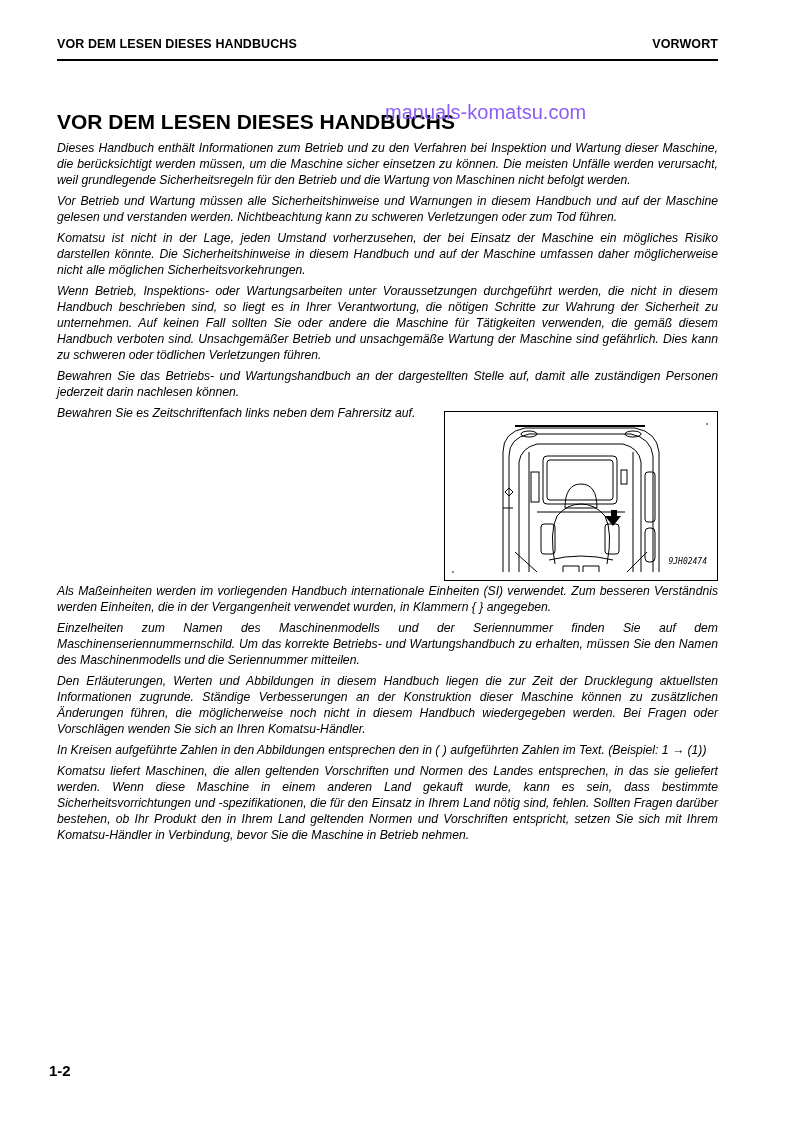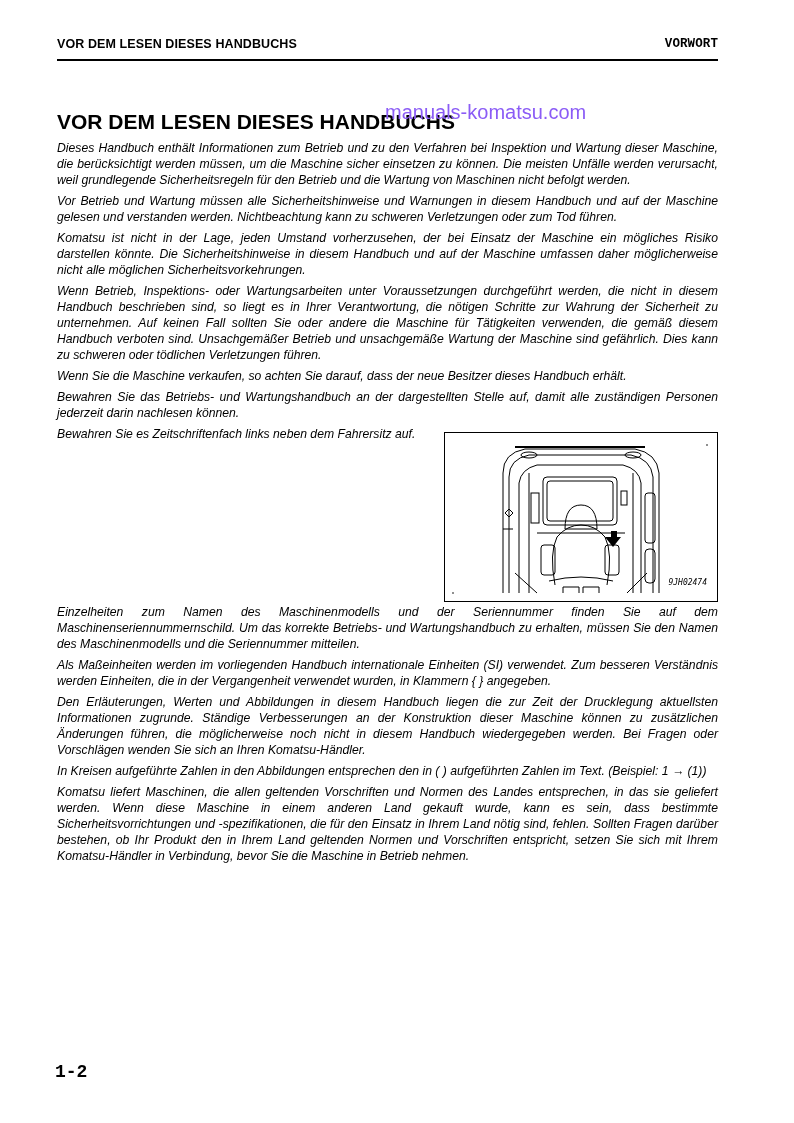--- a/index.html
+++ b/index.html
@@ -3,54 +3,53 @@
 <meta charset="utf-8">
 <style>
   html, body { margin: 0; padding: 0; background: #ffffff; }
   body { width: 794px; height: 1123px; position: relative; overflow: hidden;
          font-family: "Liberation Sans", sans-serif; color: #000; }
   .hdr { position: absolute; left: 57px; right: 76px; top: 37px; height: 22px;
          border-bottom: 2px solid #000; }
   .hdr-left, .hdr-right { position: absolute; top: 0; font-size: 12.5px; font-weight: bold;
          letter-spacing: 0.1px; }
   .hdr-left { left: 0; }
-  .hdr-right { right: 0; font-family: Liberation Mono, monospace; }
+  .hdr-right { right: 0; }
   .title { position: absolute; left: 57px; top: 110px; font-size: 21px; font-weight: bold;
            letter-spacing: 0px; white-space: nowrap; }
   .watermark { position: absolute; left: 385px; top: 101px; font-size: 20px; color: #8b5cf6;
                white-space: nowrap; }
   .content { position: absolute; left: 57px; top: 140px; width: 661px; font-size: 12.2px;
              line-height: 16px; font-style: italic; }
   .content p { margin: 0 0 5px 0; text-align: justify; }
   .float-row { position: relative; height: 172px; margin-bottom: 6px; }
   .float-text { width: 365px; text-align: justify; }
   .figure { position: absolute; right: 0; top: 6px; width: 272px; height: 168px;
             border: 1px solid #000; }
   .figure svg { position: absolute; left: 0; top: 0; }
   .fig-code { position: absolute; right: 10px; bottom: 10px; font-family: "DejaVu Sans Mono", monospace;
               font-size: 8px; }
-  .pageno { position: absolute; left: 55px; top: 1062px; font-size: 18px; font-weight: bold; font-family: Liberation Mono, monospace; }
+  .pageno { position: absolute; left: 49px; top: 1062px; font-size: 15px; font-weight: bold; }
 </style>
 </head>
 <body>
 
 <div class="hdr">
   <span class="hdr-left">VOR DEM LESEN DIESES HANDBUCHS</span>
   <span class="hdr-right">VORWORT</span>
 </div>
 
 <div class="title">VOR DEM LESEN DIESES HANDBUCHS</div>
 <div class="watermark">manuals-komatsu.com</div>
 
 <div class="content">
   <p>Dieses Handbuch enthält Informationen zum Betrieb und zu den Verfahren bei Inspektion und Wartung dieser Maschine, die berücksichtigt werden müssen, um die Maschine sicher einsetzen zu können. Die meisten Unfälle werden verursacht, weil grundlegende Sicherheitsregeln für den Betrieb und die Wartung von Maschinen nicht befolgt werden.</p>
   <p>Vor Betrieb und Wartung müssen alle Sicherheitshinweise und Warnungen in diesem Handbuch und auf der Maschine gelesen und verstanden werden. Nichtbeachtung kann zu schweren Verletzungen oder zum Tod führen.</p>
   <p>Komatsu ist nicht in der Lage, jeden Umstand vorherzusehen, der bei Einsatz der Maschine ein mögliches Risiko darstellen könnte. Die Sicherheitshinweise in diesem Handbuch und auf der Maschine umfassen daher möglicherweise nicht alle möglichen Sicherheitsvorkehrungen.</p>
   <p>Wenn Betrieb, Inspektions- oder Wartungsarbeiten unter Voraussetzungen durchgeführt werden, die nicht in diesem Handbuch beschrieben sind, so liegt es in Ihrer Verantwortung, die nötigen Schritte zur Wahrung der Sicherheit zu unternehmen. Auf keinen Fall sollten Sie oder andere die Maschine für Tätigkeiten verwenden, die gemäß diesem Handbuch verboten sind. Unsachgemäßer Betrieb und unsachgemäße Wartung der Maschine sind gefährlich. Dies kann zu schweren oder tödlichen Verletzungen führen.</p>
-  <p>Wenn Sie die Maschine verkaufen, so achten Sie darauf, dass der neue Besitzer dieses Handbuch erhält.</p>
   <p>Bewahren Sie das Betriebs- und Wartungshandbuch an der dargestellten Stelle auf, damit alle zuständigen Personen jederzeit darin nachlesen können.</p>
 
   <div class="float-row">
     <p class="float-text">Bewahren Sie es Zeitschriftenfach links neben dem Fahrersitz auf.</p>
     <div class="figure">
       <svg width="272" height="168" viewBox="0 0 272 168">
         <g fill="none" stroke="#000" stroke-width="1">
 
           <path d="M58 160 L58 40 Q58 20 80 16 L190 16 Q212 20 214 40 L214 160"></path>
           <path d="M64 160 L64 44 Q64 26 84 22 L186 22 Q206 26 208 44 L208 160"></path>
@@ -89,20 +88,20 @@
         </g>
 
         <path d="M160 104 l6 0 l0 -6 l6 0 l0 6 l4 0 l-8 10 z" fill="#000"></path>
         <circle cx="262" cy="12" r="0.8" fill="#000"></circle>
         <circle cx="8" cy="160" r="0.8" fill="#000"></circle>
       </svg>
       <span class="fig-code">9JH02474</span>
     </div>
   </div>
 
+  <p>Als Maßeinheiten werden im vorliegenden Handbuch internationale Einheiten (SI) verwendet. Zum besseren Verständnis werden Einheiten, die in der Vergangenheit verwendet wurden, in Klammern { } angegeben.</p>
   <p>Einzelheiten zum Namen des Maschinenmodells und der Seriennummer finden Sie auf dem Maschinenseriennummernschild. Um das korrekte Betriebs- und Wartungshandbuch zu erhalten, müssen Sie den Namen des Maschinenmodells und die Seriennummer mitteilen.</p>
-  <p>Als Maßeinheiten werden im vorliegenden Handbuch internationale Einheiten (SI) verwendet. Zum besseren Verständnis werden Einheiten, die in der Vergangenheit verwendet wurden, in Klammern { } angegeben.</p>
   <p>Den Erläuterungen, Werten und Abbildungen in diesem Handbuch liegen die zur Zeit der Drucklegung aktuellsten Informationen zugrunde. Ständige Verbesserungen an der Konstruktion dieser Maschine können zu zusätzlichen Änderungen führen, die möglicherweise noch nicht in diesem Handbuch wiedergegeben werden. Bei Fragen oder Vorschlägen wenden Sie sich an Ihren Komatsu-Händler.</p>
   <p>In Kreisen aufgeführte Zahlen in den Abbildungen entsprechen den in ( ) aufgeführten Zahlen im Text. (Beispiel: 1 → (1))</p>
   <p>Komatsu liefert Maschinen, die allen geltenden Vorschriften und Normen des Landes entsprechen, in das sie geliefert werden. Wenn diese Maschine in einem anderen Land gekauft wurde, kann es sein, dass bestimmte Sicherheitsvorrichtungen und -spezifikationen, die für den Einsatz in Ihrem Land nötig sind, fehlen. Sollten Fragen darüber bestehen, ob Ihr Produkt den in Ihrem Land geltenden Normen und Vorschriften entspricht, setzen Sie sich mit Ihrem Komatsu-Händler in Verbindung, bevor Sie die Maschine in Betrieb nehmen.</p>
 </div>
 
 <div class="pageno">1-2</div>
 
 </body></html>

